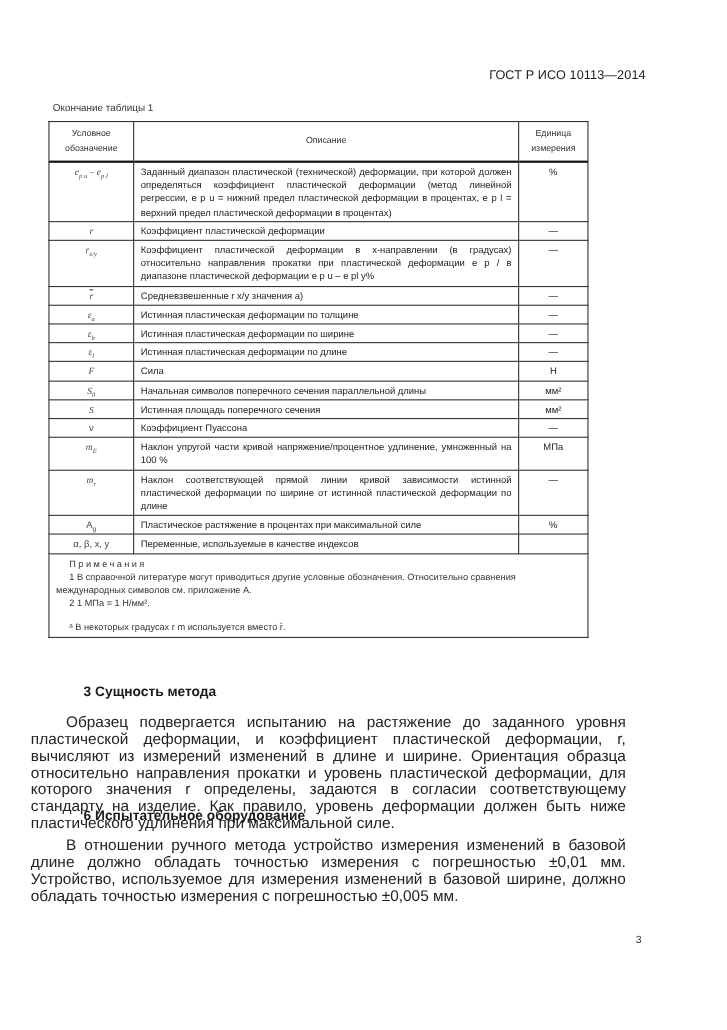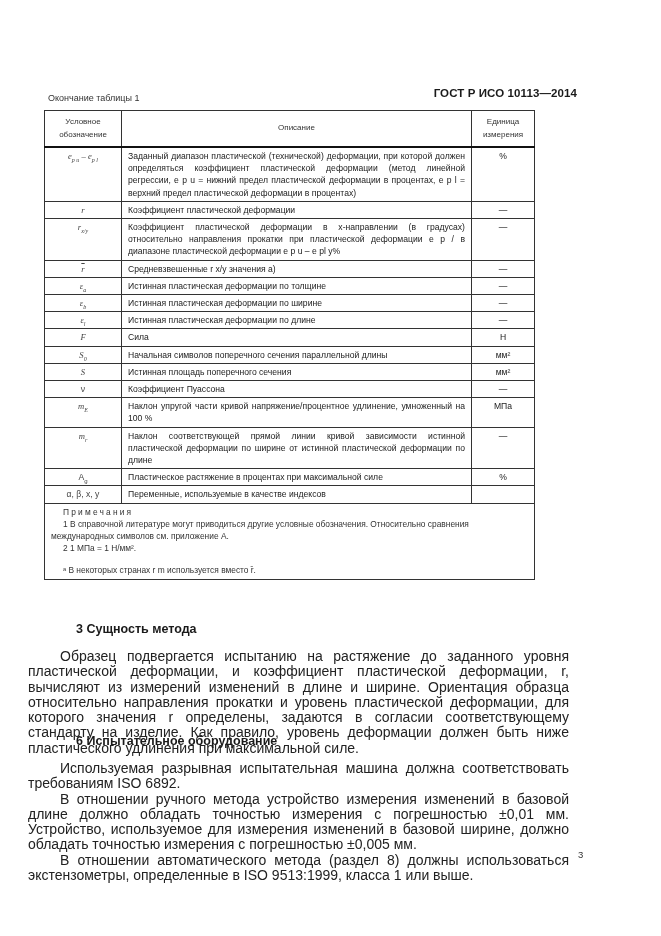--- a/index.html
+++ b/index.html
@@ -1,18 +1,18 @@
 <!DOCTYPE html>
 <html><head>
 <meta charset="utf-8">
 <style>
   html, body { margin: 0; padding: 0; background: #ffffff; }
   body { width: 661px; height: 936px; position: relative; overflow: hidden;
          font-family: "Liberation Sans", sans-serif; color: #1a1a1a; }
-  .page-header { position: absolute; top: 63px; right: 84px; font-weight: bold; font-size: 11.5px; letter-spacing: 0.1px; margin-top: 24px; }
+  .page-header { position: absolute; top: 63px; right: 74px; font-weight: normal; font-size: 11.5px; letter-spacing: 0.1px; }
   .table-caption { position: absolute; top: 93px; left: 48px; font-size: 9px; color: #333; }
   table.sym { position: absolute; top: 110px; left: 44px; width: 491px; border-collapse: collapse; font-size: 8.6px; color: #222; }
   table.sym td, table.sym th { border: 1px solid #333; padding: 2px 6px; vertical-align: top; line-height: 12.2px; }
   table.sym th { font-weight: normal; font-size: 8px; text-align: center; vertical-align: middle; height: 31px; color: #333; }
   table.sym thead tr th { border-bottom: 2px solid #111; }
   td.c-sym { width: 64px; text-align: center; font-family: "Liberation Serif", serif; font-style: italic; color: #444; }
   td.c-desc { text-align: justify; }
   td.c-unit { width: 50px; text-align: center; }
   td.plain { font-style: normal; font-family: "Liberation Sans", sans-serif; }
   sub, sup { font-size: 6px; line-height: 0; }
@@ -115,31 +115,29 @@
     <tr>
       <td class="c-sym plain">α, β, x, y</td>
       <td class="c-desc">Переменные, используемые в качестве индексов</td>
       <td class="c-unit"></td>
     </tr>
     <tr>
       <td class="notes" colspan="3">
         <div class="notes-title">Примечания</div>
         <div class="note-line">1  В справочной литературе могут приводиться другие условные обозначения. Относительно сравнения международных символов см. приложение А.</div>
         <div class="note-line">2  1 МПа = 1 Н/мм².</div>
-        <div class="note-foot">ᵃ  В некоторых странах r m используется вместо r̄.</div>
+        <div class="note-foot">ᵃ  В некоторых градусах r m используется вместо r̄.</div>
       </td>
     </tr>
   </tbody>
 </table>
 
 <div class="h2" style="top:622px;">3  Сущность метода</div>
 <div class="para" style="top:649px;">
   <p>Образец подвергается испытанию на растяжение до заданного уровня пластической деформации, и коэффициент пластической деформации, r, вычисляют из измерений изменений в длине и ширине. Ориентация образца относительно направления прокатки и уровень пластической деформации, для которого значения r определены, задаются в согласии соответствующему стандарту на изделие. Как правило, уровень деформации должен быть ниже пластического удлинения при максимальной силе.</p>
 </div>
 
 <div class="h2" style="top:734px;">6  Испытательное оборудование</div>
 <div class="para" style="top:761px;">
-  <p>Используемая разрывная испытательная машина должна соответствовать требованиям ISO 6892.</p>
   <p>В отношении ручного метода устройство измерения изменений в базовой длине должно обладать точностью измерения с погрешностью ±0,01 мм. Устройство, используемое для измерения изменений в базовой ширине, должно обладать точностью измерения с погрешностью ±0,005 мм.</p>
-  <p>В отношении автоматического метода (раздел 8) должны использоваться экстензометры, определенные в ISO 9513:1999, класса 1 или выше.</p>
 </div>
 
 <div class="page-number">3</div>
 
 </body></html>

